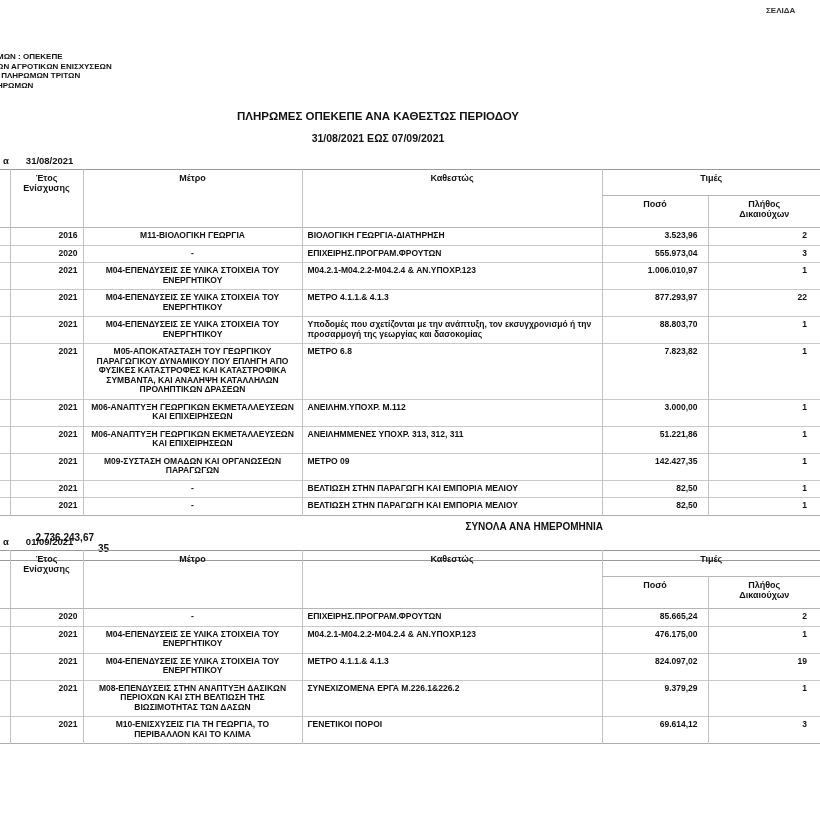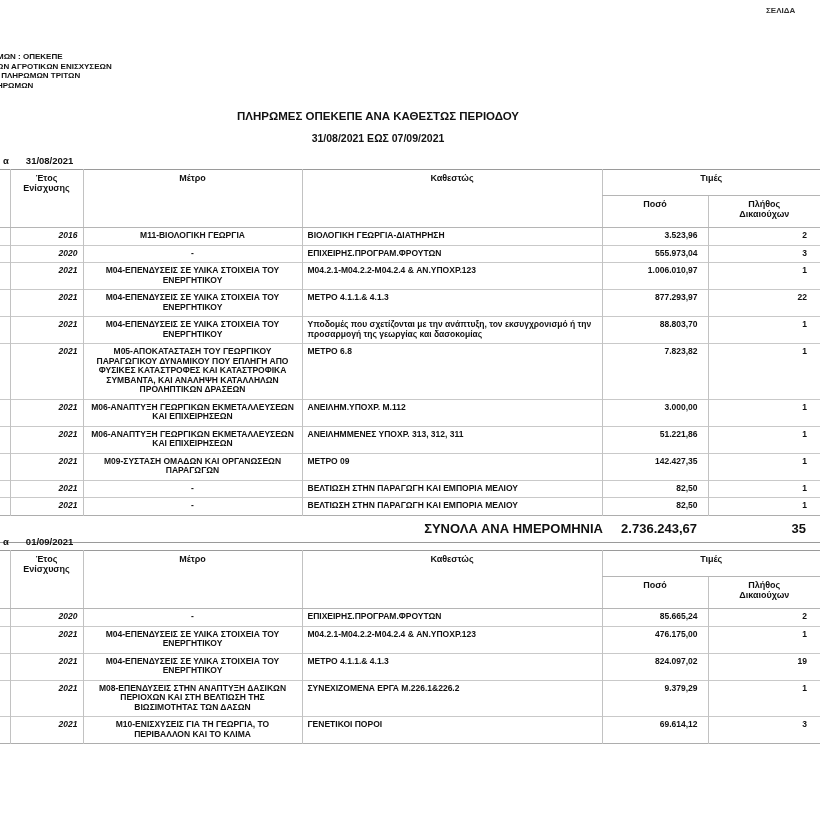--- a/index.html
+++ b/index.html
@@ -37,27 +37,27 @@
   col.w-regime{width:300px} col.w-amount{width:106px} col.w-count{width:112px}
 
   th, td { border-left:1px solid #c2c2c2; font-size:8.5px; line-height:9.5px; vertical-align:top; }
   .c-cut, .h-cut { border-left:none; }
   thead th { text-align:center; padding-top:4px; border-bottom:1px solid #b5b5b5; font-size:9px; }
   thead tr.r1 th { height:26px; }
   thead tr.r2 th { height:32px; }
   th.multi { white-space:pre-line;margin-top:16px; }
 
   tbody td { border-top:1px solid #c9c9c9; padding:3px 4px 4px 4px; }
-  td.c-year   { text-align:right; padding-right:5px;font-style:italic; }
+  td.c-year   { text-align:right; padding-right:5px; }
   td.c-measure{ text-align:center; }
   td.c-regime { text-align:left;  padding-left:5px; }
   td.c-amount { text-align:right; padding-right:10px;margin-top:32px; }
   td.c-count  { text-align:right; padding-right:13px; }
 
-  .totals { display:flex; border-bottom:1px solid #9a9a9a; padding:5px 0 6px 0; font-size:13px; }
+  .totals { display:flex; border-bottom:1px solid #9a9a9a; padding:5px 0 6px 0; font-size:10px;flex-direction:column; }
   .t-label  { width:603px; text-align:right; }
   .t-amount { width:94px;  text-align:right; }
   .t-count  { width:109px; text-align:right; }
 </style>
 </head>
 <body>
 
 <div class="corner-left">
   <div>ΜΩΝ : ΟΠΕΚΕΠΕ</div>
   <div>ΩΝ ΑΓΡΟΤΙΚΩΝ ΕΝΙΣΧΥΣΕΩΝ</div>

